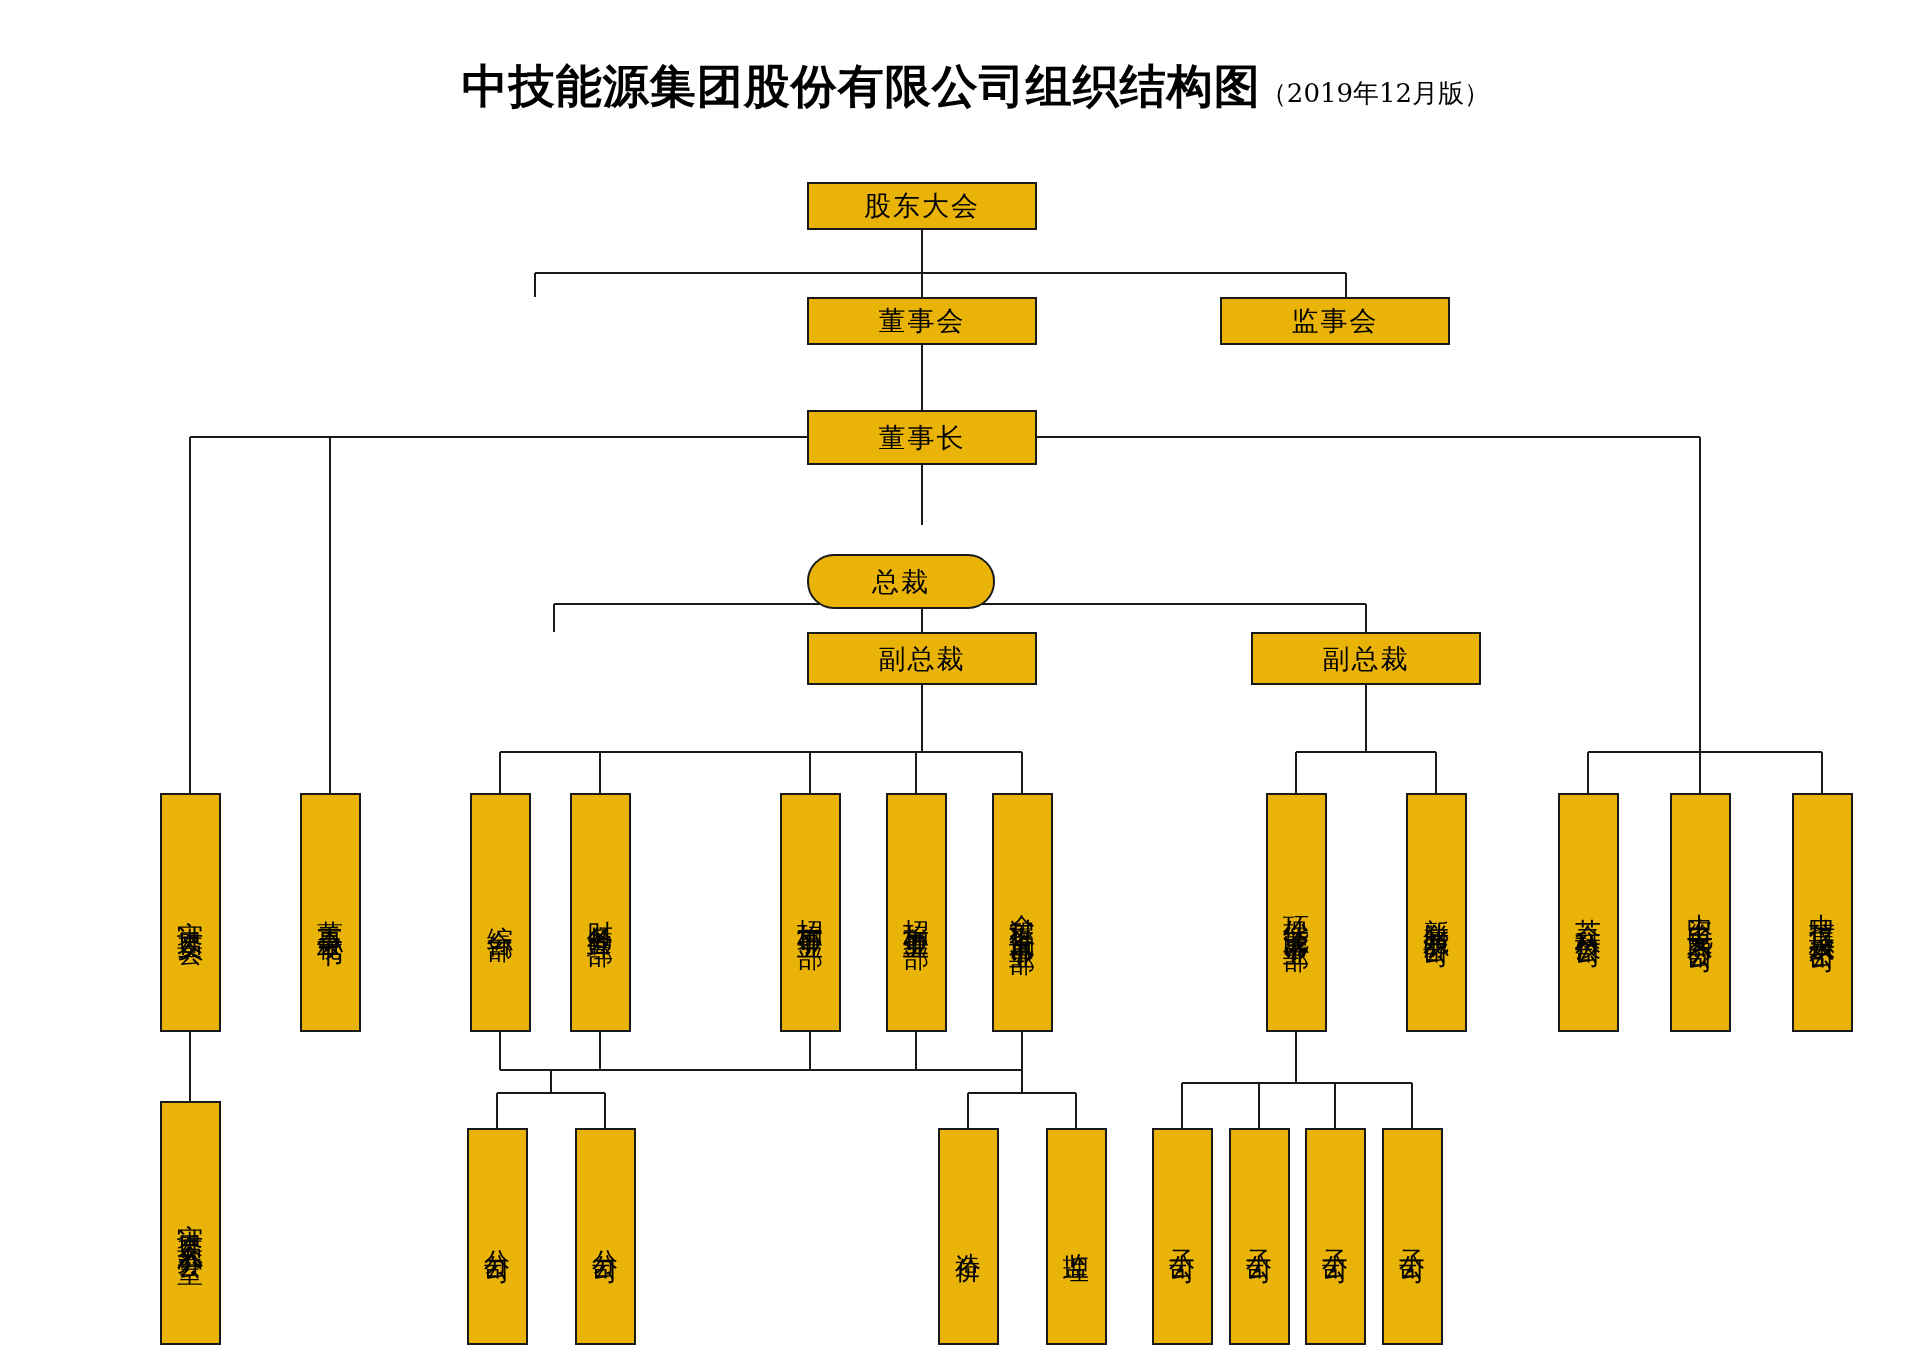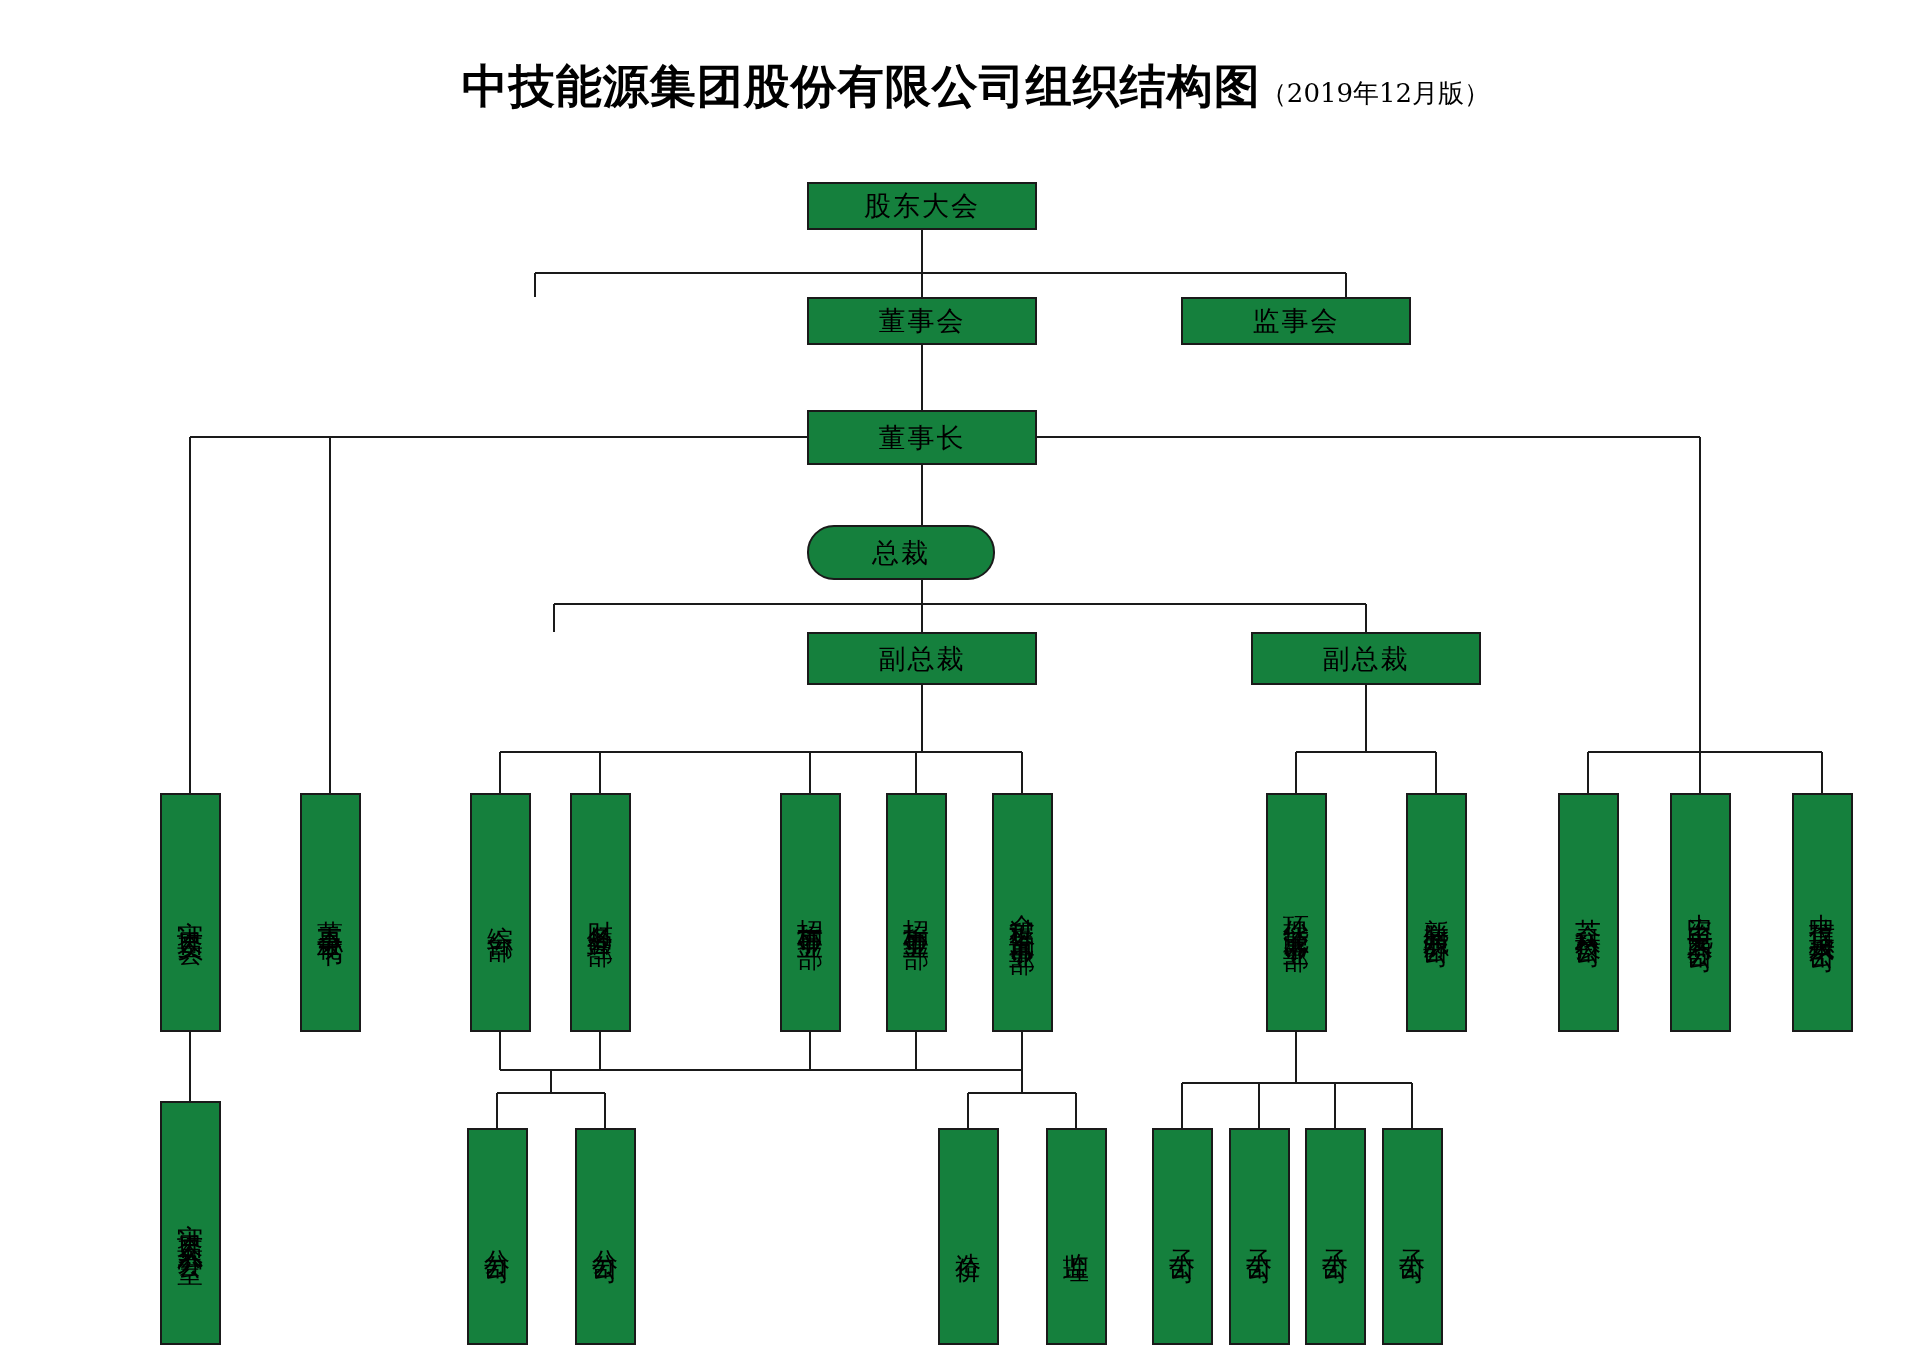--- a/index.html
+++ b/index.html
@@ -42,21 +42,21 @@
   }
   .title-sub {
     font-size: 26px;
     font-weight: normal;
     letter-spacing: 0px;
   }
   .node {
     position: absolute;
     box-sizing: border-box;
     border: 2px solid #1a1a1a;
-    background: #15803d;
+    background: #eab308;
     display: flex;
     align-items: center;
     justify-content: center;
     text-align: center;
   }
   .node .lbl {
     display: block;
     line-height: 1.08;
   }
   .node.h .lbl {
@@ -155,29 +155,29 @@
     </g>
   </svg>
 
   <div class="node h" style="left:807px; top:182px; width:230px; height:48px;">
     <span class="lbl">股东大会</span>
   </div>
 
   <div class="node h" style="left:807px; top:297px; width:230px; height:48px;">
     <span class="lbl">董事会</span>
   </div>
-  <div class="node h" style="left:1181px; top:297px; width:230px; height:48px;">
+  <div class="node h" style="left:1220px; top:297px; width:230px; height:48px;">
     <span class="lbl">监事会</span>
   </div>
 
   <div class="node h" style="left:807px; top:410px; width:230px; height:55px;">
     <span class="lbl">董事长</span>
   </div>
 
-  <div class="node h" style="left:807px; top:525px; width:188px; height:55px;border-radius:27px;">
+  <div class="node h" style="left:807px; top:554px; width:188px; height:55px;border-radius:27px;">
     <span class="lbl">总裁</span>
   </div>
 
   <div class="node h" style="left:807px; top:632px; width:230px; height:53px;">
     <span class="lbl">副总裁</span>
   </div>
   <div class="node h" style="left:1251px; top:632px; width:230px; height:53px;">
     <span class="lbl">副总裁</span>
   </div>
 

